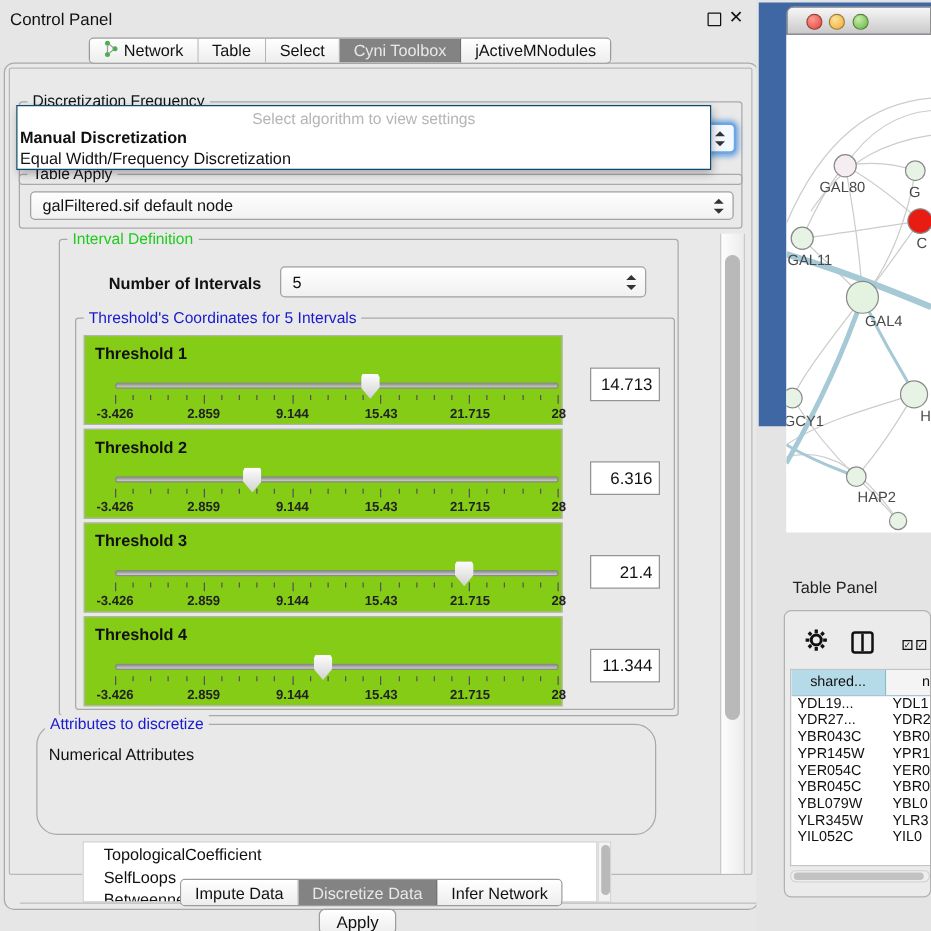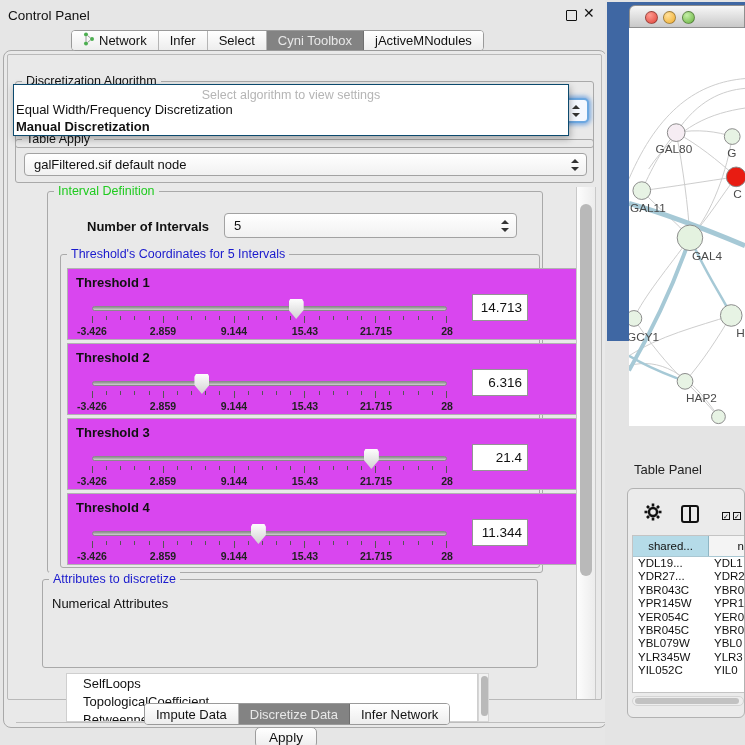--- a/index.html
+++ b/index.html
@@ -34,21 +34,21 @@
   .stepper:after  { bottom:0; border-top:4.5px solid #333; }
 
   .focus-combo { left:556px; top:97px; width:32px; height:25px; border-radius:5px; background:#f4f8ff; border:2px solid #6ba7e0; box-shadow:0 0 4px 2px rgba(90,150,220,.75); z-index:8; }
 
   .popup { left:12px; top:83px; width:556px; height:52px; background:#fff; border:1px solid #0c4a6e; box-shadow:1px 3px 7px rgba(0,0,0,.3); z-index:10; }
   .popup .hint { display:block; text-align:center; color:#b5b5b5; font-size:12.5px; padding-top:3px; }
   .popup .it { display:block; font-size:13px; color:#111; padding-left:2px; line-height:16.5px; }
   .popup .it.b { font-weight:bold; }
 
   
-  .tbox { position:absolute; left:64px; width:524px; height:72px; border:1px solid #b2b2b2; background:#d946ef; }
+  .tbox { position:absolute; left:64px; width:383px; height:72px; border:1px solid #b2b2b2; background:#84cc16; }
   .tbox .lbl { position:absolute; left:8px; top:6px; font-size:13px; font-weight:bold; color:#111; }
   .track { position:absolute; left:24px; top:37px; width:355px; height:5px; border-radius:3px; background:linear-gradient(#8f8f8f,#cfcfcf); border:1px solid #8a8a8a; }
   .thumb { position:absolute; top:-8px; width:15px; height:20px; margin-left:-8px; background:linear-gradient(#fdfdfd,#d2d2d2); clip-path:polygon(10% 0,90% 0,100% 14%,100% 55%,50% 100%,0 55%,0 14%); filter:drop-shadow(0 0 1px #777); }
   .ticks { position:absolute; left:24px; top:47px; width:355px; height:8px; display:flex; justify-content:space-between; align-items:flex-start; }
   .ticks i { width:1px; background:#555; height:4px; }
   .ticks i.mj { height:7px; }
   .tlabels { position:absolute; left:24px; top:56px; width:355px; height:12px; }
   .tlabels b { position:absolute; transform:translateX(-50%); font-size:10.5px; font-weight:bold; color:#222; white-space:nowrap; }
   .val { position:absolute; left:404px; top:25px; width:56px; height:27px; border:1px solid #949494; background:#fff; text-align:right; font-size:13.5px; padding:0 5px; font-family:"Liberation Sans",sans-serif; color:#111; }
 
@@ -108,48 +108,48 @@
         <svg width="12" height="14" viewBox="0 0 12 14">
             <circle cx="3" cy="2.5" r="2" fill="#4caf50"></circle>
             <circle cx="3" cy="11.5" r="2" fill="#4caf50"></circle>
             <circle cx="9" cy="7" r="2" fill="#4caf50"></circle>
             <path d="M3 4.5 L3 9.5 M4.5 3.5 L7.5 6 M4.5 10.5 L7.5 8" stroke="#9a9a9a" stroke-width="1" fill="none"></path>
           </svg>
       </span>
       <span>Network</span>
     </div>
     <div class="tab">
-        <span>Infer</span>
+        <span>Table</span>
       </div>
     <div class="tab">
         <span>Select</span>
       </div>
     <div class="tab sel">
         <span>Cyni Toolbox</span>
       </div>
     <div class="tab">
         <span>jActiveMNodules</span>
       </div>
   </div>
 
   <div class="abs outer-panel"></div>
   <div class="abs inner-panel">
 
     <div class="group" style="left:7px; top:26px; width:579px; height:67px;">
-      <span class="gtitle t-black" style="font-weight:normal; color:#111;">Discretization Algorithm</span>
+      <span class="gtitle t-black" style="font-weight:normal; color:#111;">Discretization Frequency</span>
     </div>
 
     <div class="abs focus-combo" style="left:549px; top:43px; z-index:8;">
       <span class="stepper"></span>
     </div>
 
     <div class="abs popup" style="left:5px; top:29px;">
       <span class="hint">Select algorithm to view settings</span>
+      <span class="it b">Manual Discretization</span>
       <span class="it">Equal Width/Frequency Discretization</span>
-      <span class="it b">Manual Discretization</span>
     </div>
 
     <div class="group" style="left:7px; top:84px; width:579px; height:44px;">
       <span class="gtitle" style="color:#111;">Table Apply</span>
       <div class="combo" style="left:8px; top:13px; width:563px; height:23px;">
         <span>galFiltered.sif default node</span>
         <span class="stepper"></span>
       </div>
     </div>
 
@@ -336,27 +336,27 @@
               <b style="left: 40%;">9.144</b>
               <b style="left: 60%;">15.43</b>
               <b style="left: 80%;">21.715</b>
               <b style="left: 100%;">28</b>
             </div>
           <input class="val" value="11.344" style="">
         </div>
       </div>
     </div>
 
-    <div class="group" style="left:34px; top:524px; width:496px; height:89px;">
+    <div class="group" style="left:21px; top:524px; width:496px; height:89px;border-radius:17px;">
       <span class="gtitle t-blue">Attributes to discretize</span>
       <span class="abs" style="left:9px; top:16px; font-size:13px; font-weight:normal; color:#111;">Numerical Attributes</span>
     </div>
     <div class="listbox">
+      <div>TopologicalCoefficient</div>
       <div>SelfLoops</div>
-      <div>TopologicalCoefficient</div>
       <div>BetweennessCentrality</div>
     </div>
     <div class="list-sb">
         <i></i>
       </div>
 
     <div class="apply-strip">
       <div class="apply-btn">Apply</div>
     </div>
   </div>

